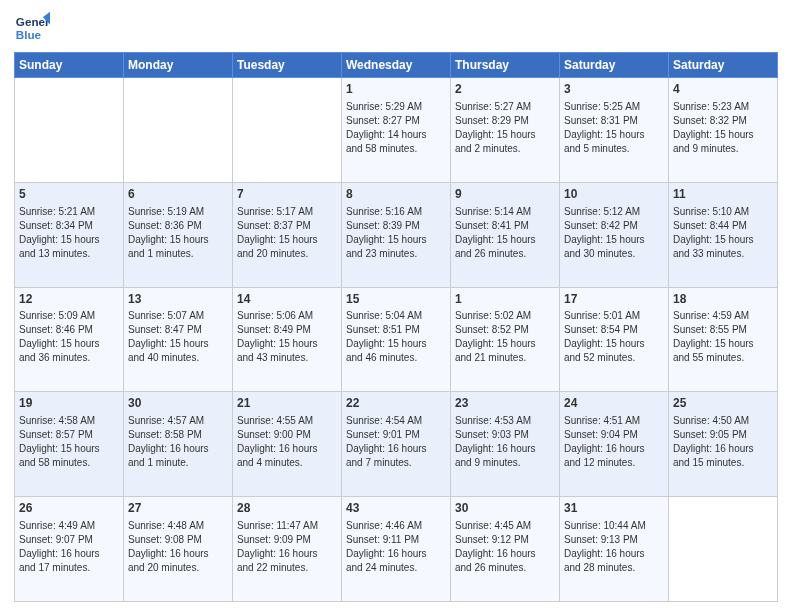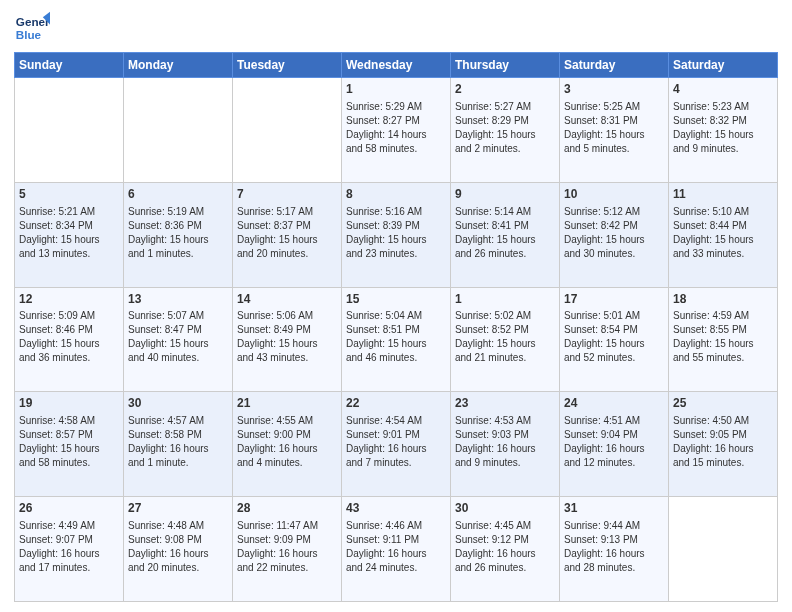--- a/index.html
+++ b/index.html
@@ -337,21 +337,21 @@
           </td>
           <td>
             <span class="day-num">30</span>
             <div>Sunrise: 4:45 AM</div>
             <div>Sunset: 9:12 PM</div>
             <div>Daylight: 16 hours</div>
             <div>and 26 minutes.</div>
           </td>
           <td>
             <span class="day-num">31</span>
-            <div>Sunrise: 9:44 AM</div>
+            <div>Sunrise: 10:44 AM</div>
             <div>Sunset: 9:13 PM</div>
             <div>Daylight: 16 hours</div>
             <div>and 28 minutes.</div>
           </td>
           <td class="empty"></td>
         </tr>
       </tbody>
   </table>
 </div>
 

